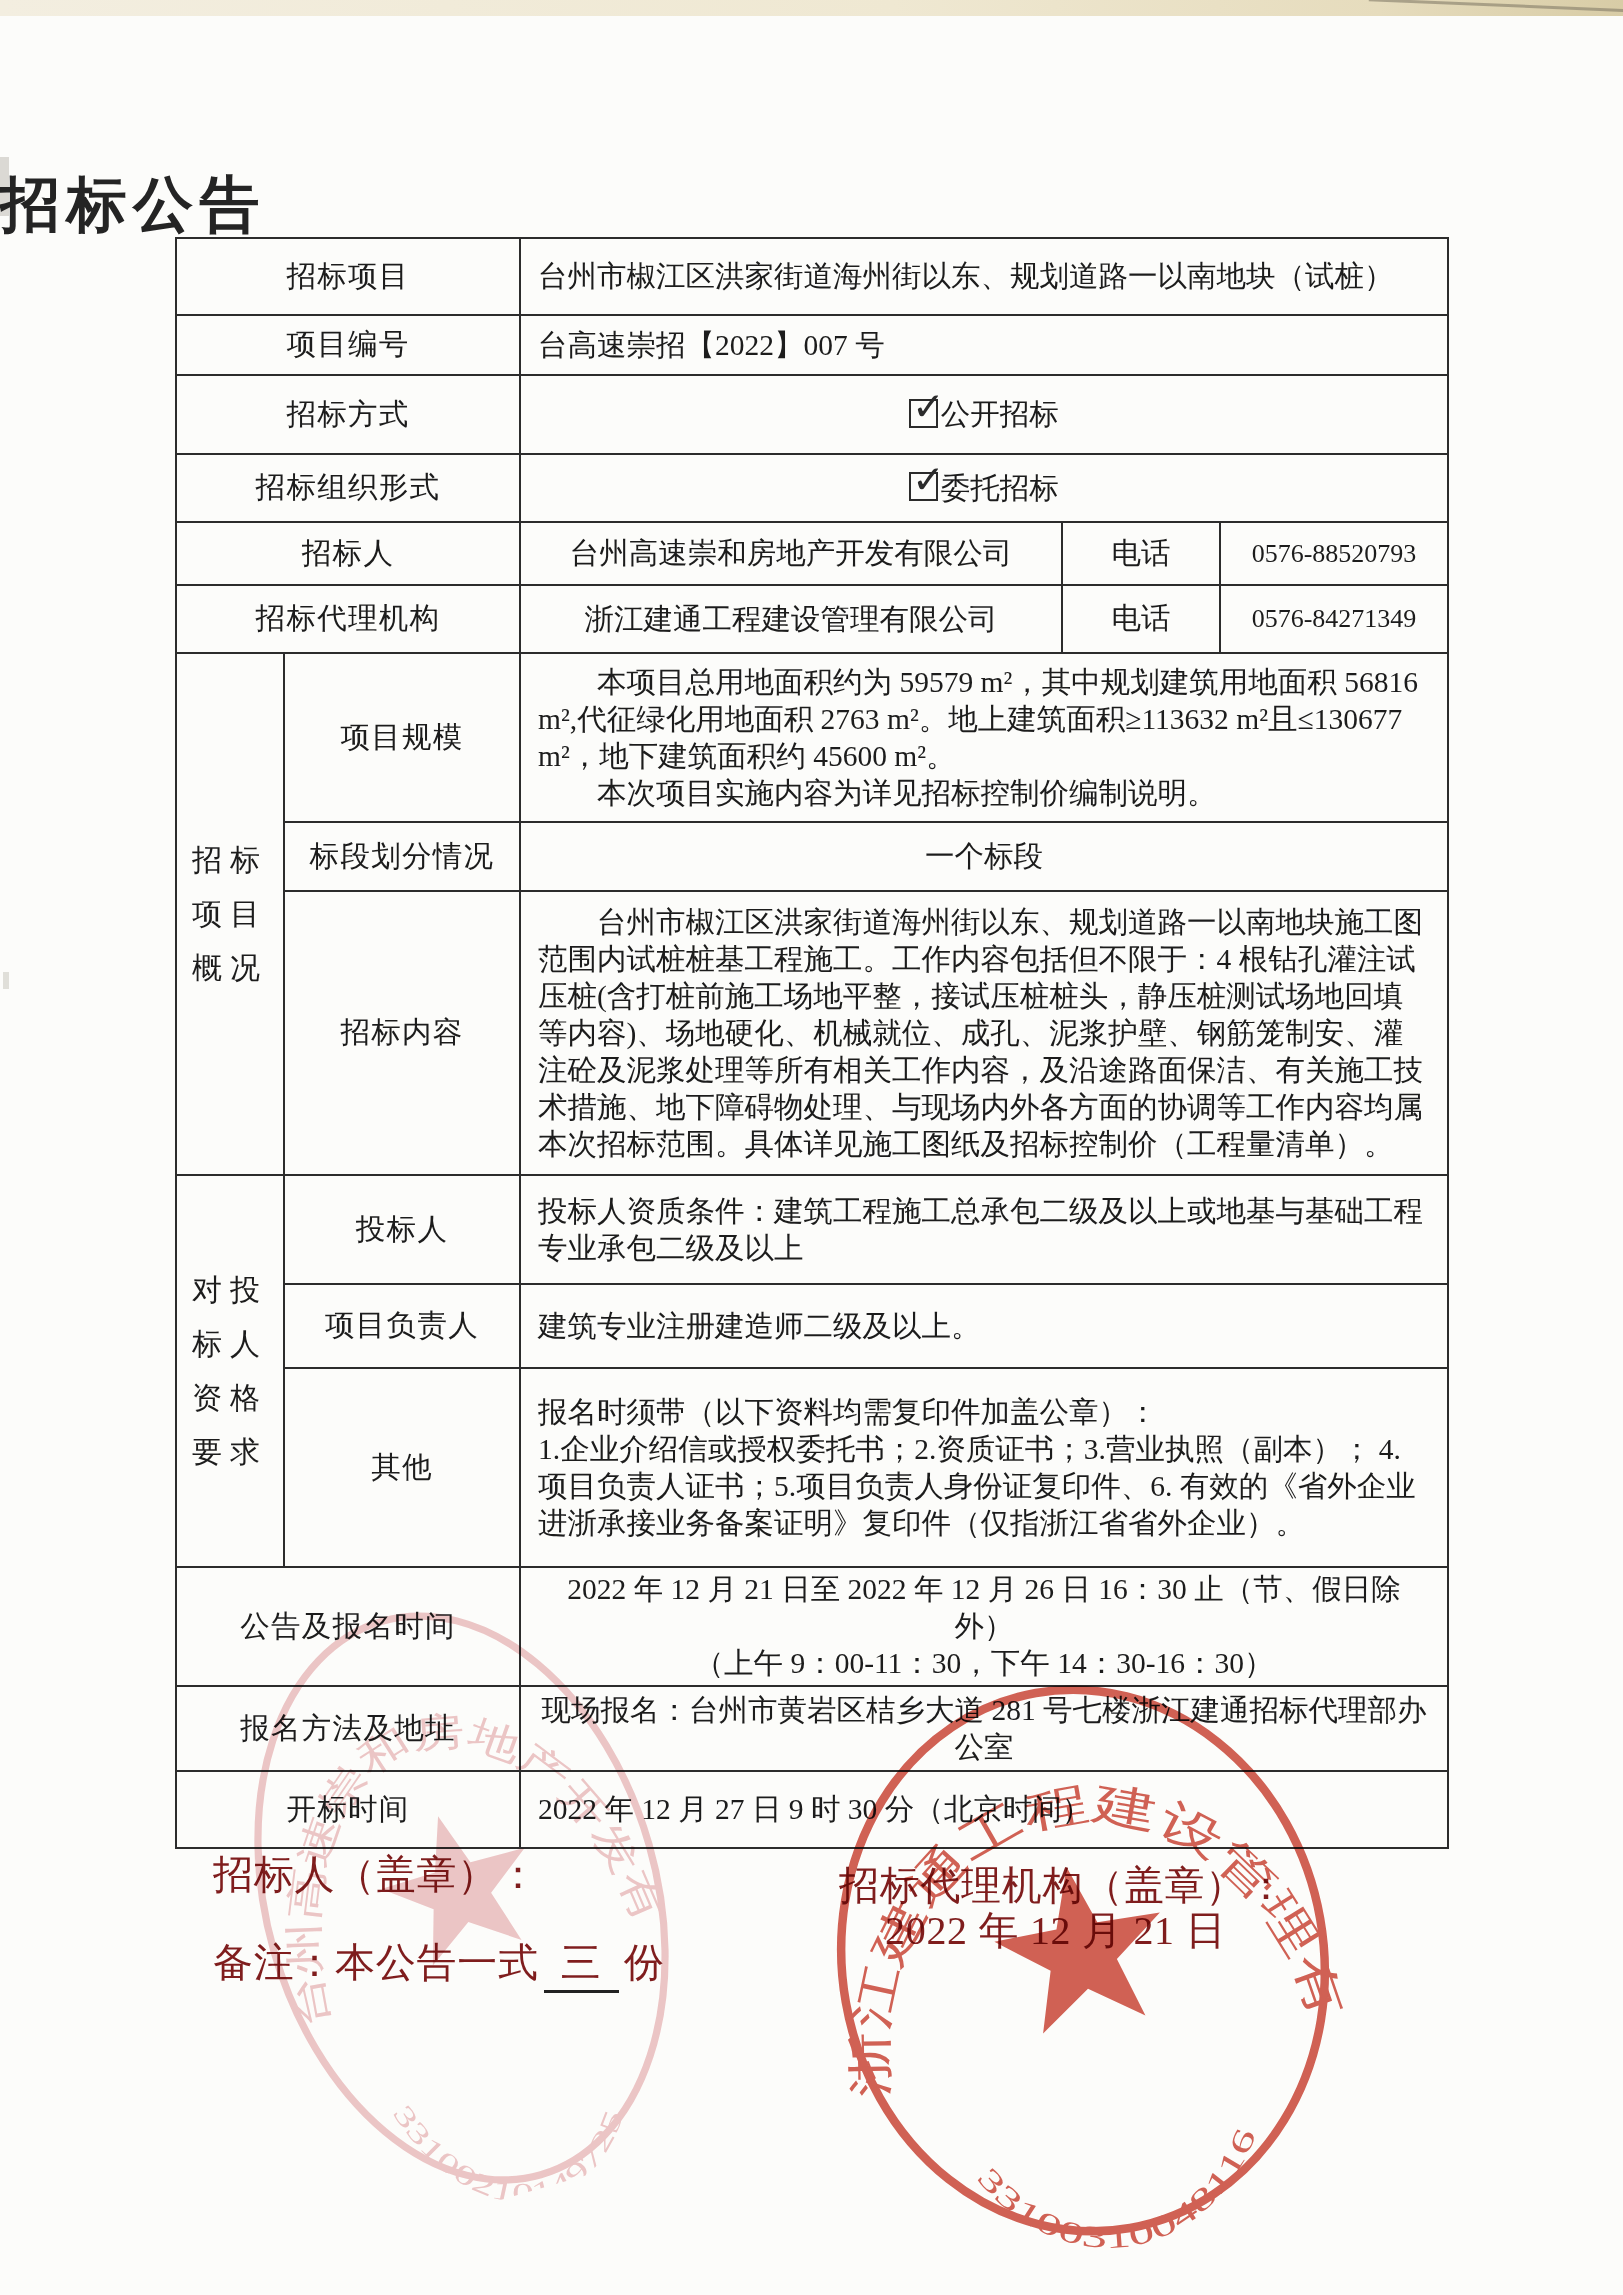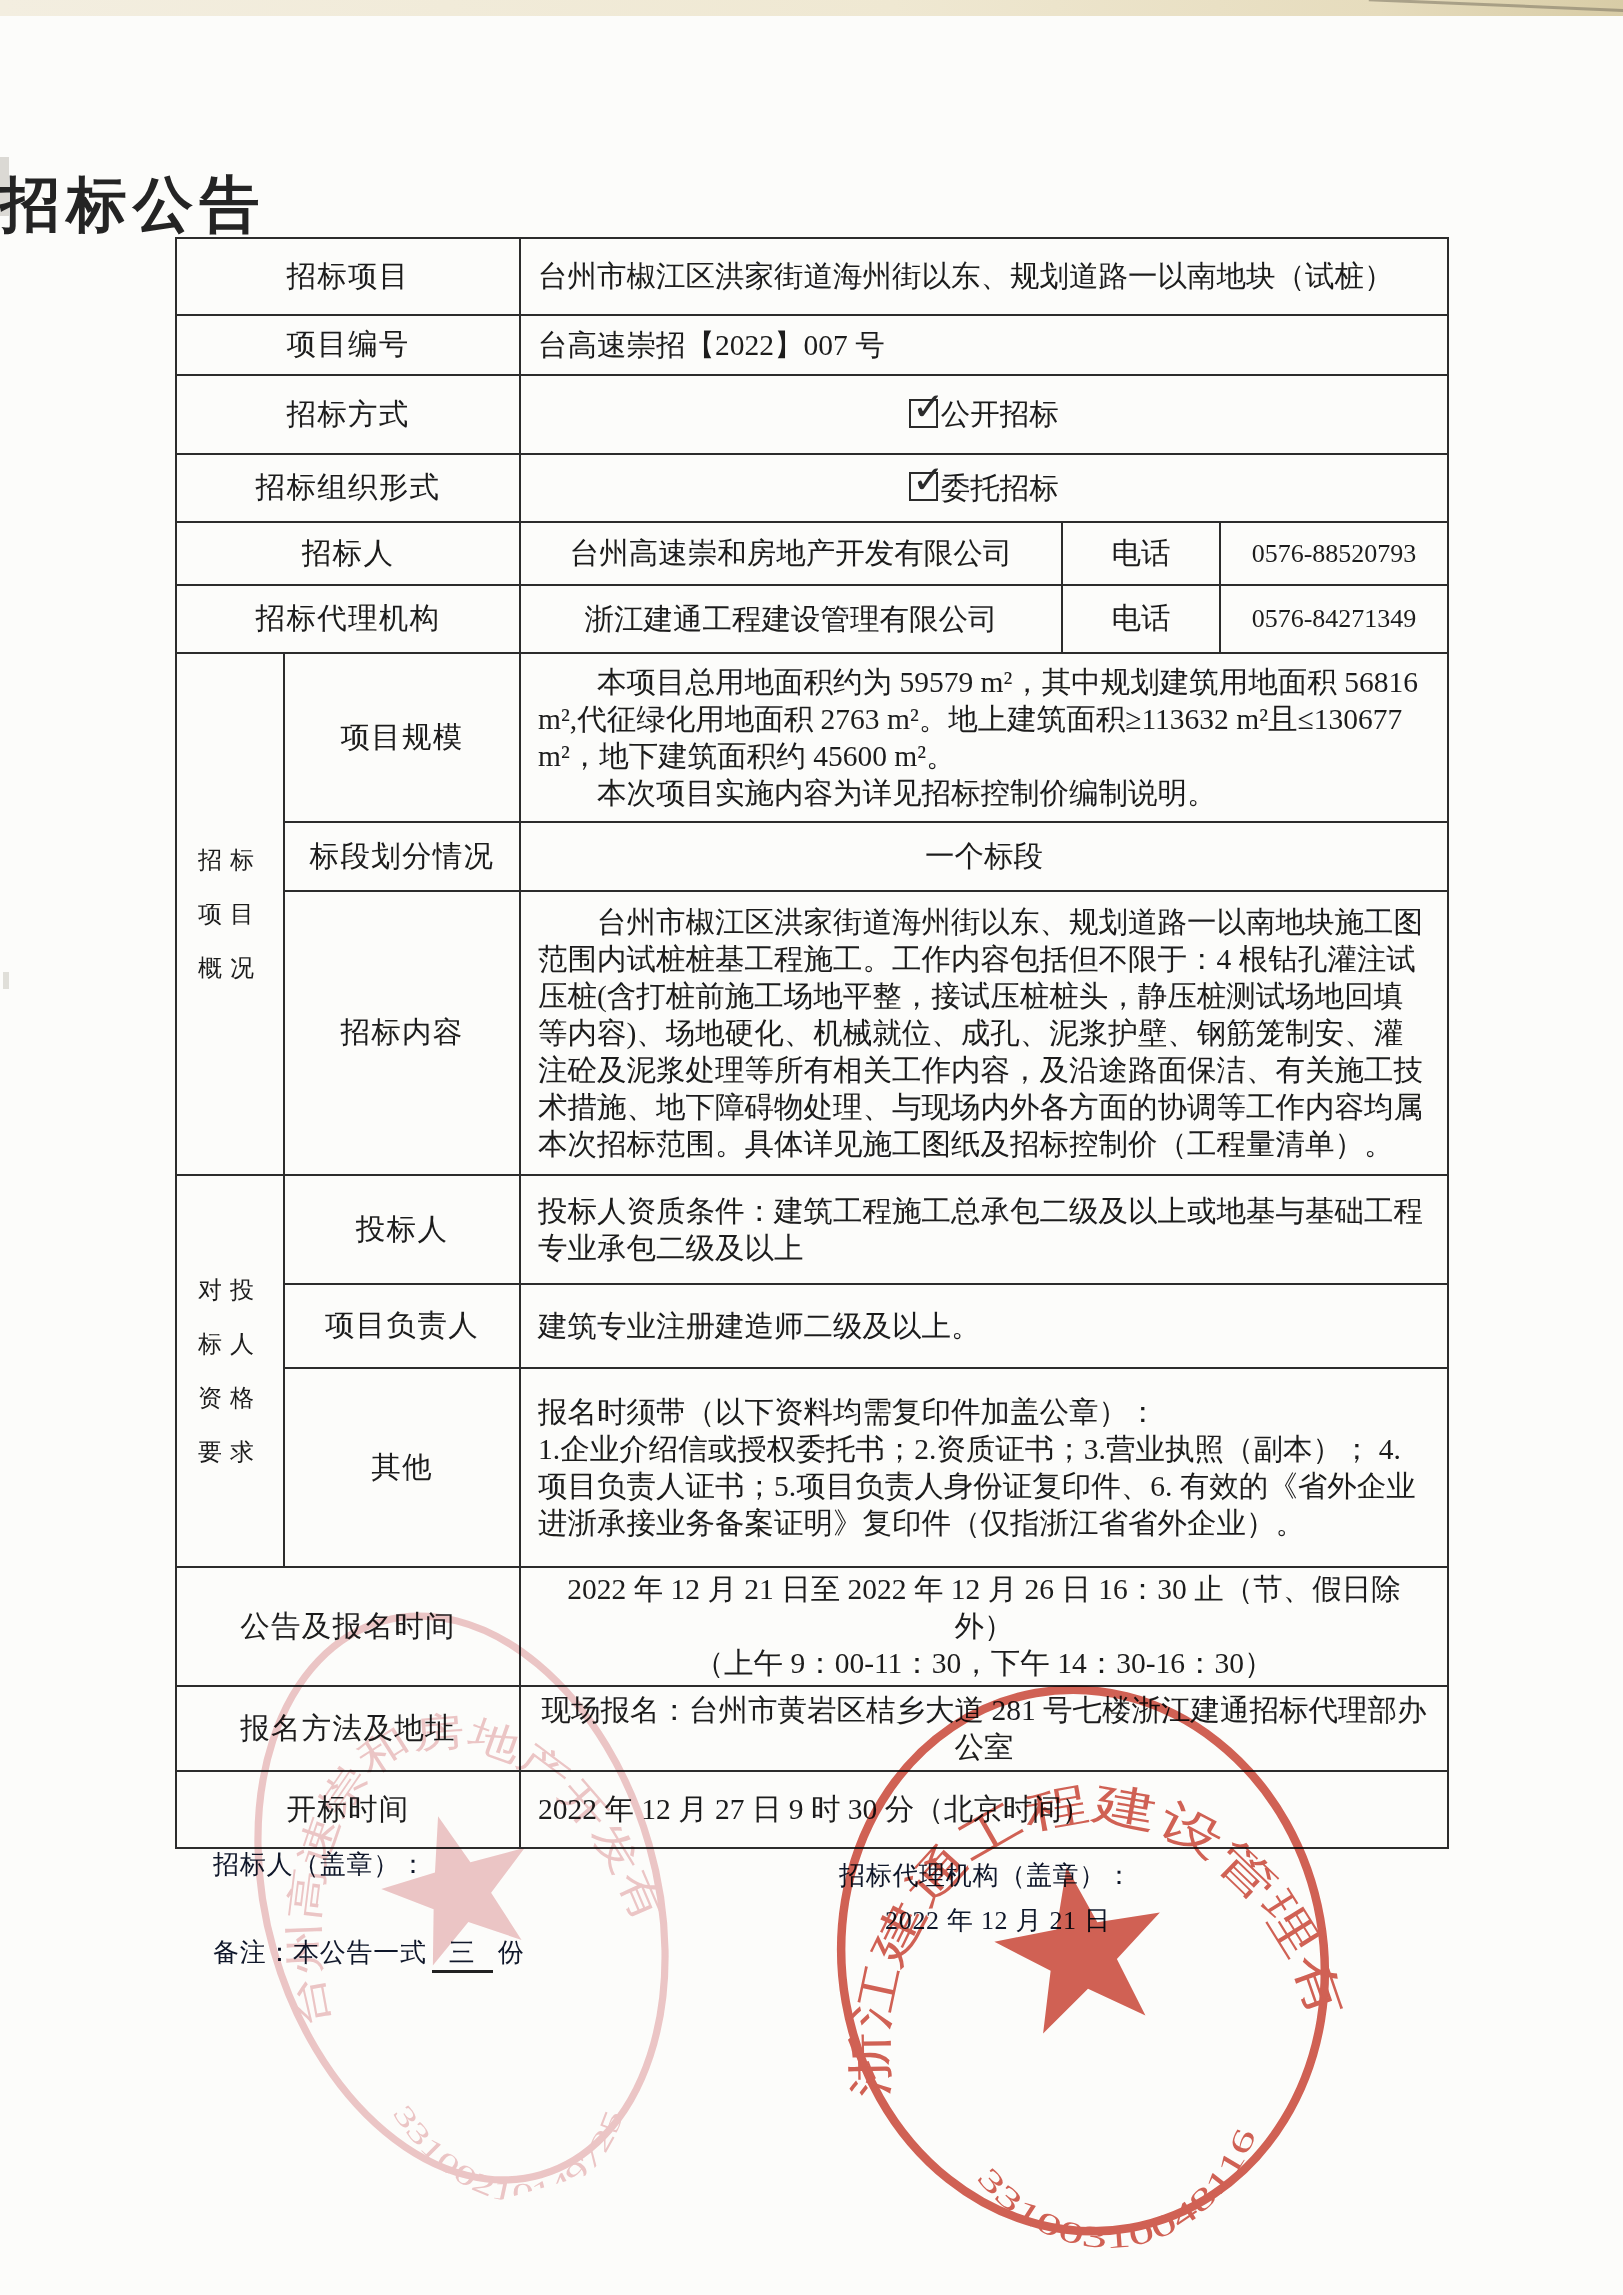--- a/index.html
+++ b/index.html
@@ -19,32 +19,32 @@
     font-size:60px;font-weight:700;letter-spacing:6.5px;color:#242424;}
 
   table.main{position:absolute;left:175px;top:237px;width:1272px;border-collapse:collapse;table-layout:fixed;}
   table.main td{border:2.6px solid #2c2c2c;vertical-align:middle;overflow:hidden;}
   td.lab{text-align:center;font-size:29.5px;letter-spacing:1.3px;}
   td.val{font-size:29.5px;padding:3px 17px;line-height:37px;}
   td.val p{margin:0;line-height:37px;}
   .indent{text-indent:2em;}
   .tcenter{text-align:center;}
   .tleft{text-align:left;}
-  td.vlabel{white-space:pre-line;text-align:center;font-size:24px;letter-spacing:7.9px;line-height:54px;}
+  td.vlabel{white-space:pre-line;text-align:center;font-size:30px;letter-spacing:7.9px;line-height:54px;}
   td.phone-lab{text-align:center;font-size:29.5px;}
   td.phone-num{text-align:center;font-size:26px;font-family:"Liberation Serif","DejaVu Serif",serif;}
   .content-par{line-height:35px;}
   .other-par{line-height:41px;}
 
   .cbox{display:inline-block;width:25px;height:25px;border:2.6px solid #2b2b2b;position:relative;
     vertical-align:-3.9px;margin-right:2.6px;}
   .cbox .tick{position:absolute;left:0.7px;top:-14.4px;font-size:39px;line-height:39px;color:#2b2b2b;
     font-family:"DejaVu Sans",sans-serif;}
 
-  .footer-line{position:absolute;font-size:26px;letter-spacing:0.7px;color:#0f172a;}
+  .footer-line{position:absolute;font-size:40px;letter-spacing:0.7px;color:#7f1d1d;}
   #sign-left{left:213px;top:1847px;}
   #sign-right{left:839px;top:1858px;}
   #sign-date{left:885px;top:1903px;}
   #note-line{left:213px;top:1901px;margin-top:34px;}
   .u-copies{display:inline-block;border-bottom:3.3px solid #222;padding:0 17px;margin:0 5.2px;}
 
   .stamp{position:absolute;mix-blend-mode:multiply;pointer-events:none;}
   #stamp-left{left:252px;top:1597px;width:419px;height:602px;opacity:.52;transform:rotate(-16deg);}
   #stamp-right{left:821px;top:1666px;width:524px;height:589px;opacity:.8;transform:rotate(-10deg);}
 </style>

